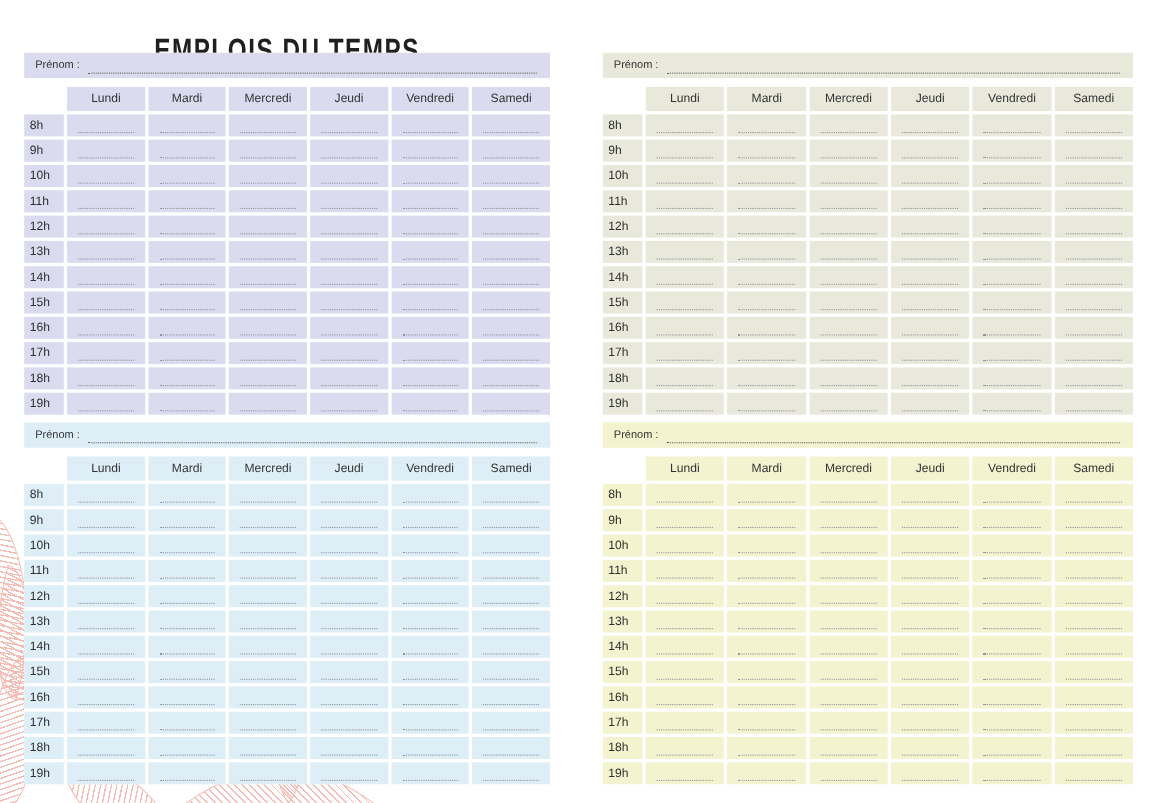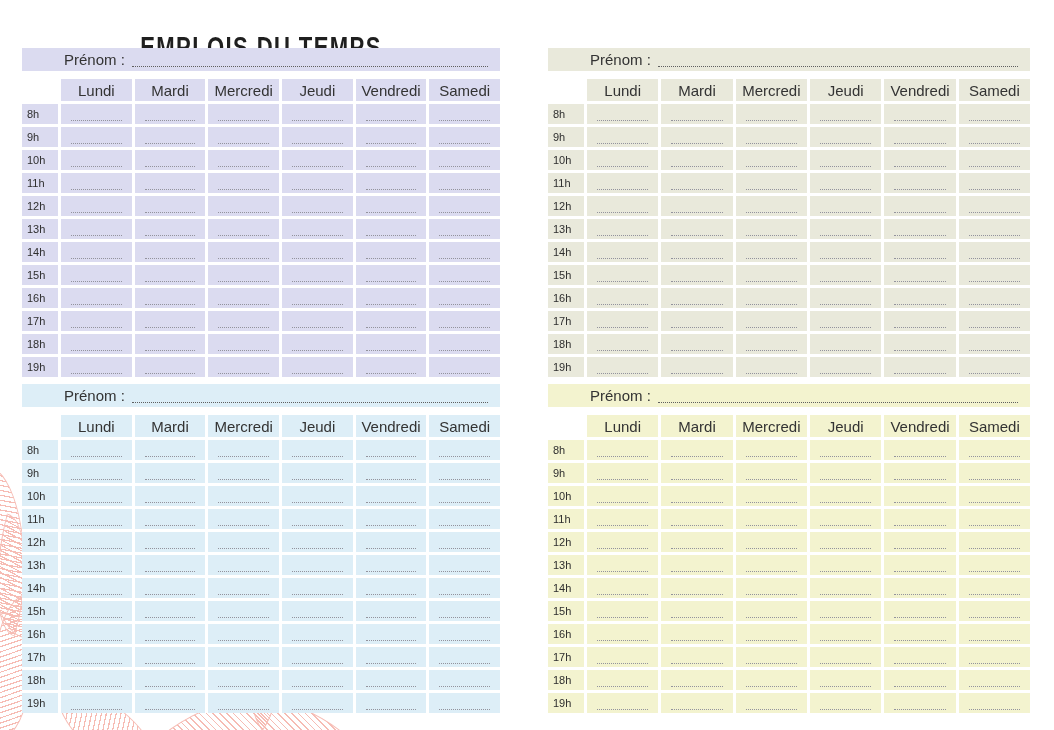--- a/index.html
+++ b/index.html
@@ -21,34 +21,34 @@
   .timetable { position:absolute; width:478px; background:#fff; z-index:2; }
   #tbl-tl { left:22px;  top:48px; }
   #tbl-tr { left:548px; top:48px;  width:482px; }
   #tbl-bl { left:22px;  top:384px; }
   #tbl-br { left:548px; top:384px; width:482px; }
 
   .banner {
     height:23px; background:var(--cell); display:flex; align-items:center;
     padding:0 10px; margin-bottom:8px; box-sizing:border-box;
   }
-  .banner-label { font-size:15px; color:var(--text,#333); white-space:nowrap;margin-left:32px; }
+  .banner-label { font-size:10px; color:var(--text,#333); white-space:nowrap; }
   .banner-dots  { flex:1; height:14px; margin-left:7px; margin-right:2px;
                   border-bottom:1.6px dotted var(--banner_dots,#5f5f5f); }
 
   .grid {
     display:grid;
     grid-template-columns:36px repeat(6,1fr);
     grid-template-rows:22px repeat(12,20px);
     gap:3px;
   }
   .corner { background:transparent; }
   .head {
     background:var(--cell); display:flex; align-items:center; justify-content:center;
-    font-size:15px; color:var(--text,#333);text-align:center;
+    font-size:11px; color:var(--text,#333);text-align:center;
   }
   .time {
     background:var(--cell); display:flex; align-items:center;
     font-size:11px; font-weight:400; color:#2e2e2e; padding-left:5px;
     box-sizing:border-box;
   }
   .slot { background:var(--cell); display:flex; align-items:center; justify-content:center; }
   .slot-dots { width:72%; height:12px; border-bottom:1.5px dotted var(--cell_dots,#93939d); }
 
   

